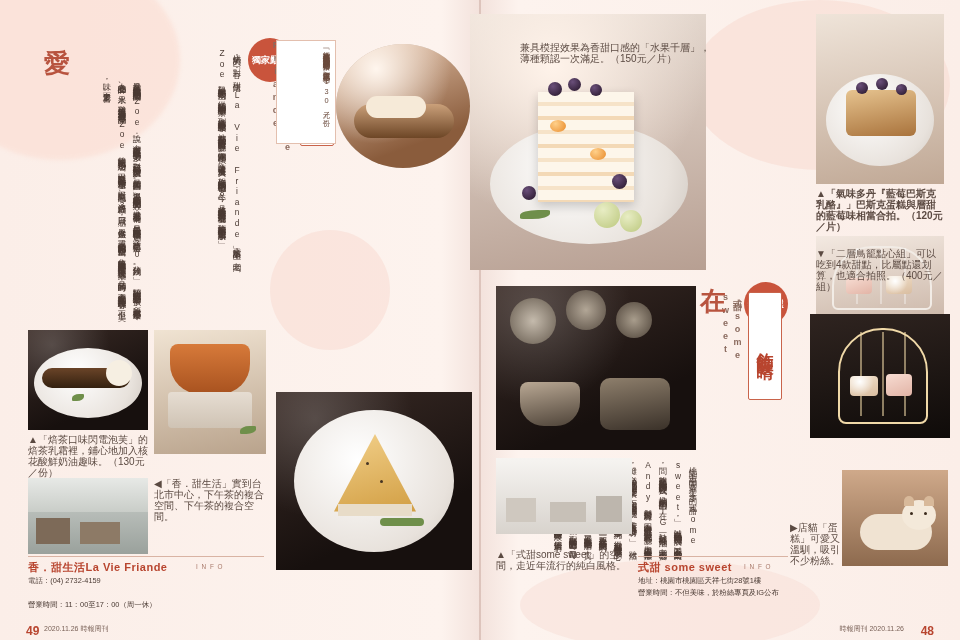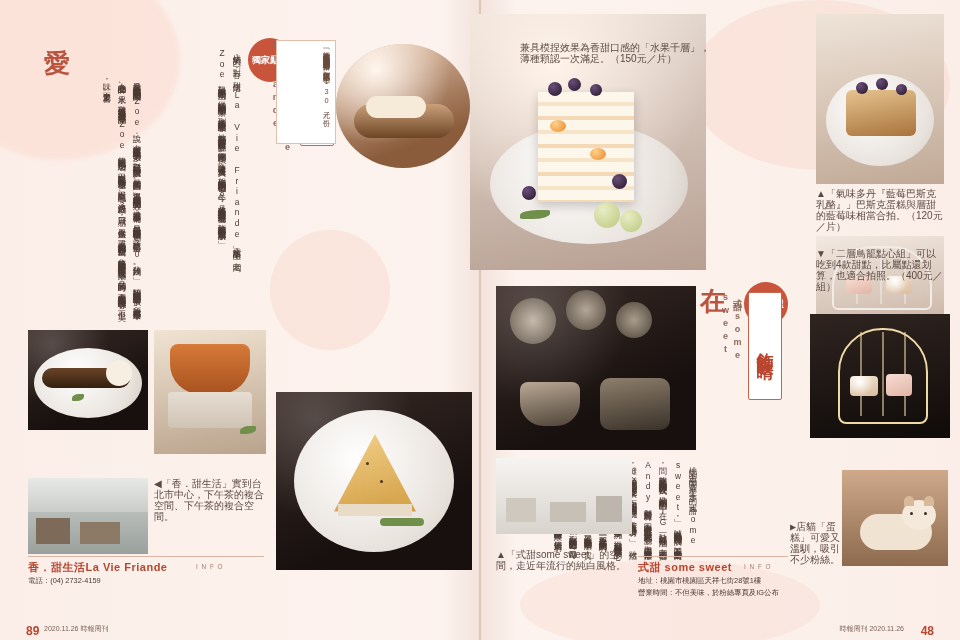--- a/index.html
+++ b/index.html
@@ -131,20 +131,21 @@
   </div>
   <div class="capbox" style="left:276px;top:40px;width:52px;height:94px;">「蜜香紅茶千層無花果奶油捲」選用花蘊無糖的蜜香紅茶，製作成風霜組糖。（130元／份）</div>
 
   <div class="photo" style="left:28px;top:330px;width:120px;height:100px;">
     <div style="position:absolute;inset:0;" class="food-dark"></div>
     <div class="plate" style="left:6px;top:18px;width:108px;height:70px;border-radius:50%;"></div>
     <div style="position:absolute;left:14px;top:38px;width:88px;height:20px;border-radius:12px;background:linear-gradient(180deg,#6a4428,#33200f);"></div>
     <div style="position:absolute;left:78px;top:30px;width:26px;height:26px;border-radius:50%;background:#f6efe2;"></div>
     <div class="leaf" style="left:44px;top:64px;width:12px;height:7px;"></div>
   </div>
+  <div class="cap" style="left:28px;top:434px;width:120px;">▲「焙茶口味閃電泡芙」的焙茶乳霜裡，鋪心地加入核花酸鮮奶油趣味。（130元／份）</div>
 
   <div class="photo" style="left:154px;top:330px;width:112px;height:124px;">
     <div style="position:absolute;inset:0;background:linear-gradient(170deg,#f0e3d2,#b9a38c);"></div>
     <div style="position:absolute;left:16px;top:14px;width:80px;height:50px;border-radius:8px 8px 30px 30px;background:linear-gradient(180deg,#d77a3a,#a8521f);"></div>
     <div style="position:absolute;left:14px;top:62px;width:84px;height:36px;background:linear-gradient(180deg,#e6ddd2,#cfc3b4);border-radius:4px;"></div>
     <div class="leaf" style="left:86px;top:96px;width:16px;height:8px;"></div>
   </div>
 
   <div class="photo" style="left:28px;top:478px;width:120px;height:76px;">
     <div style="position:absolute;inset:0;background:linear-gradient(180deg,#cfd3cf,#9aa19c);"></div>
@@ -161,23 +162,24 @@
     <div style="position:absolute;left:62px;top:112px;width:74px;height:12px;background:#e8dcc8;"></div>
     <div class="leaf" style="left:104px;top:126px;width:44px;height:8px;border-radius:6px;"></div>
     <div class="crumb" style="left:90px;top:70px;width:3px;height:3px;"></div>
     <div class="crumb" style="left:104px;top:88px;width:3px;height:3px;"></div>
   </div>
 
   <div class="rule" style="left:28px;top:556px;width:236px;"></div>
   <div class="shopname" style="left:28px;top:560px;">香．甜生活La Vie Friande</div>
   <div class="infotag" style="position:absolute;left:196px;top:563px;">I N F O</div>
   <div class="info" style="left:28px;top:575px;width:240px;">電話：(04) 2732-4159</div>
+  <div class="info" style="left:28px;top:599px;width:240px;">營業時間：11：00至17：00（周一休）</div>
 
   <div class="footer" style="left:44px;">2020.11.26  時報周刊</div>
-  <div class="pagenum" style="left:26px;">89</div>
+  <div class="pagenum" style="left:26px;">49</div>
 
   <div class="photo" style="left:470px;top:14px;width:236px;height:256px;">
     <div style="position:absolute;inset:0;background:
         radial-gradient(circle at 35% 20%,#fff3ea,rgba(255,255,255,0) 60%),
         linear-gradient(170deg,#eadfd6,#b79f92);"></div>
     <div class="plate" style="left:20px;top:110px;width:198px;height:120px;"></div>
 
     <div style="position:absolute;left:68px;top:78px;width:96px;height:110px;background:
         repeating-linear-gradient(180deg,#fdf6ea 0 10px,#f6e3c8 10px 14px,#fdf6ea 14px 24px,#f3d9b6 24px 28px);
         box-shadow:0 4px 10px rgba(0,0,0,.2);"></div>
@@ -195,21 +197,21 @@
   <div class="cap" style="left:520px;top:42px;width:196px;">兼具模捏效果為香甜口感的「水果千層」，薄種顆認一次滿足。（150元／片）</div>
 
   <div class="photo" style="left:816px;top:14px;width:128px;height:170px;">
     <div style="position:absolute;inset:0;background:linear-gradient(170deg,#efe4d9,#c0a895);"></div>
     <div class="plate" style="left:10px;top:60px;width:108px;height:92px;"></div>
     <div style="position:absolute;left:30px;top:76px;width:70px;height:46px;border-radius:6px;background:linear-gradient(170deg,#e6c38f,#a9733c);"></div>
     <div class="berry" style="left:40px;top:68px;width:12px;height:12px;"></div>
     <div class="berry" style="left:60px;top:64px;width:12px;height:12px;"></div>
     <div class="berry" style="left:80px;top:70px;width:11px;height:11px;"></div>
   </div>
-  <div class="cap" style="left:816px;top:188px;width:128px;">▲「氣味多丹『藍莓巴斯克乳酪』」巴斯克蛋糕與層甜的藍莓味相當合拍。（120元／片）</div>
+  <div class="cap" style="left:816px;top:188px;width:128px;font-weight:bold;">▲「氣味多丹『藍莓巴斯克乳酪』」巴斯克蛋糕與層甜的藍莓味相當合拍。（120元／片）</div>
 
   <div class="photo" style="left:816px;top:236px;width:128px;height:80px;">
     <div style="position:absolute;inset:0;background:linear-gradient(170deg,#f3e9e1,#cdb9ab);"></div>
     <div style="position:absolute;left:16px;top:10px;width:96px;height:60px;border:2px solid #f2ece6;border-radius:40px 40px 6px 6px;"></div>
     <div class="cagewire" style="left:40px;top:12px;width:2px;height:56px;"></div>
     <div class="cagewire" style="left:64px;top:12px;width:2px;height:56px;"></div>
     <div class="cagewire" style="left:88px;top:12px;width:2px;height:56px;"></div>
     <div class="food-pink" style="position:absolute;left:30px;top:42px;width:26px;height:16px;border-radius:4px;"></div>
     <div class="food-cream" style="position:absolute;left:70px;top:40px;width:26px;height:18px;border-radius:4px;"></div>
   </div>
@@ -256,21 +258,21 @@
 
   <div class="photo" style="left:842px;top:470px;width:106px;height:96px;">
     <div style="position:absolute;inset:0;background:linear-gradient(180deg,#cfa98a,#8d6a4e);"></div>
     <div style="position:absolute;left:18px;top:44px;width:72px;height:36px;border-radius:24px;background:#f0e3d2;"></div>
     <div style="position:absolute;left:60px;top:30px;width:34px;height:30px;border-radius:50%;background:#f4e9da;"></div>
     <div style="position:absolute;left:62px;top:26px;width:10px;height:10px;background:#d8b99a;border-radius:50% 50% 0 0;"></div>
     <div style="position:absolute;left:82px;top:26px;width:10px;height:10px;background:#d8b99a;border-radius:50% 50% 0 0;"></div>
     <div style="position:absolute;left:68px;top:42px;width:3px;height:3px;border-radius:50%;background:#3b2a1c;"></div>
     <div style="position:absolute;left:82px;top:42px;width:3px;height:3px;border-radius:50%;background:#3b2a1c;"></div>
   </div>
-  <div class="cap" style="left:790px;top:522px;width:50px;font-family:Liberation Mono, monospace;">▶店貓「蛋糕」可愛又溫馴，吸引不少粉絲。</div>
+  <div class="cap" style="left:790px;top:522px;width:50px;">▶店貓「蛋糕」可愛又溫馴，吸引不少粉絲。</div>
 
   <div class="rule" style="left:638px;top:556px;width:150px;"></div>
   <div class="shopname" style="left:638px;top:560px;">式甜 some sweet</div>
   <div class="infotag" style="position:absolute;left:744px;top:563px;">I N F O</div>
   <div class="info" style="left:638px;top:575px;width:200px;">地址：桃園市桃園區天祥七街28號1樓</div>
   <div class="info" style="left:638px;top:587px;width:200px;">營業時間：不但美味，於粉絲專頁及IG公布</div>
 
   <div class="footer" style="right:56px;">時報周刊  2020.11.26</div>
   <div class="pagenum" style="right:26px;">48</div>
 

